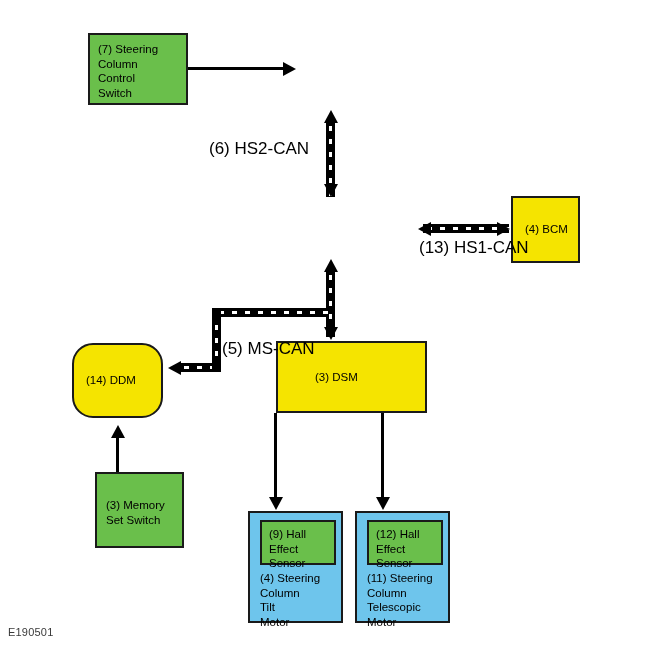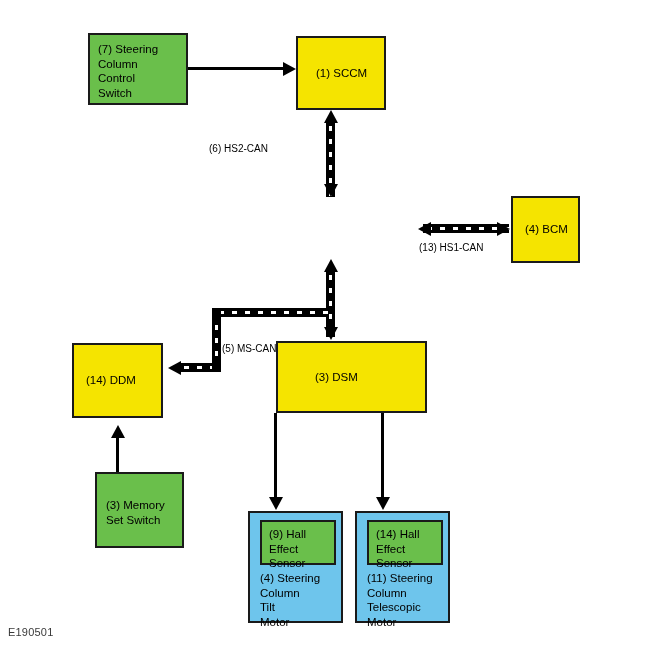--- a/index.html
+++ b/index.html
@@ -139,21 +139,21 @@
   }
   .arrow-right {
     border-top: 7px solid transparent;
     border-bottom: 7px solid transparent;
     border-left: 13px solid #000000;
   }
 
   
   .bus-label {
     position: absolute;
-    font-size: 10px;
+    font-size: 17px;
     line-height: 14px;
     color: #000000;
     white-space: nowrap;
     z-index: 7;
   }
 
   
   #figure-id {
     position: absolute;
     left: 8px;
@@ -202,44 +202,43 @@
 
   <div class="bus-label" style="left:209px; top:142px;">(6) HS2-CAN</div>
   <div class="bus-label" style="left:419px; top:241px;">(13) HS1-CAN</div>
   <div class="bus-label" style="left:222px; top:294px;margin-top:48px;">(5) MS-CAN</div>
 
   <div class="node green" style="left:88px; top:33px; width:100px; height:72px;padding-left:8px;">(7) Steering
 Column
 Control
 Switch</div>
 
-  <div class="node yellow vcenter" style="left:296px; top:36px; width:90px; height:74px;">(1) SCCM</div>
 
 
   <div class="node yellow vcenter" style="left:511px; top:196px; width:69px; height:67px; padding-left:12px;">(4) BCM</div>
 
-  <div class="node yellow vcenter" style="left:72px; top:343px; width:91px; height:75px; padding-left:12px;">(14) DDM</div>
+  <div class="node yellow vcenter" style="left:72px; top:343px; width:91px; height:75px; padding-left:12px;border-radius:21px;">(14) DDM</div>
 
   <div class="node yellow vcenter" style="left:252px; top:341px; width:151px; height:72px; padding-left:37px;margin-left:24px;">(3) DSM</div>
 
   <div class="node green" style="left:95px; top:472px; width:89px; height:76px; padding-top:24px;">(3) Memory
 Set Switch</div>
 
   <div class="node blue" style="left:248px; top:511px; width:95px; height:112px; padding:2px;">
     <div class="sensor-box" style="left:10px; top:7px; width:76px; height:45px;">(9) Hall
 Effect
 Sensor</div>
     <div class="motor-label" style="left:10px; top:58px;">(4) Steering
 Column
 Tilt
 Motor</div>
   </div>
 
   <div class="node blue" style="left:355px; top:511px; width:95px; height:112px; padding:0;">
-    <div class="sensor-box" style="left:10px; top:7px; width:76px; height:45px;">(14) Hall
+    <div class="sensor-box" style="left:10px; top:7px; width:76px; height:45px;">(12) Hall
 Effect
 Sensor</div>
     <div class="motor-label" style="left:10px; top:58px;">(11) Steering
 Column
 Telescopic
 Motor</div>
   </div>
 
   <div id="figure-id">E190501</div>
 

